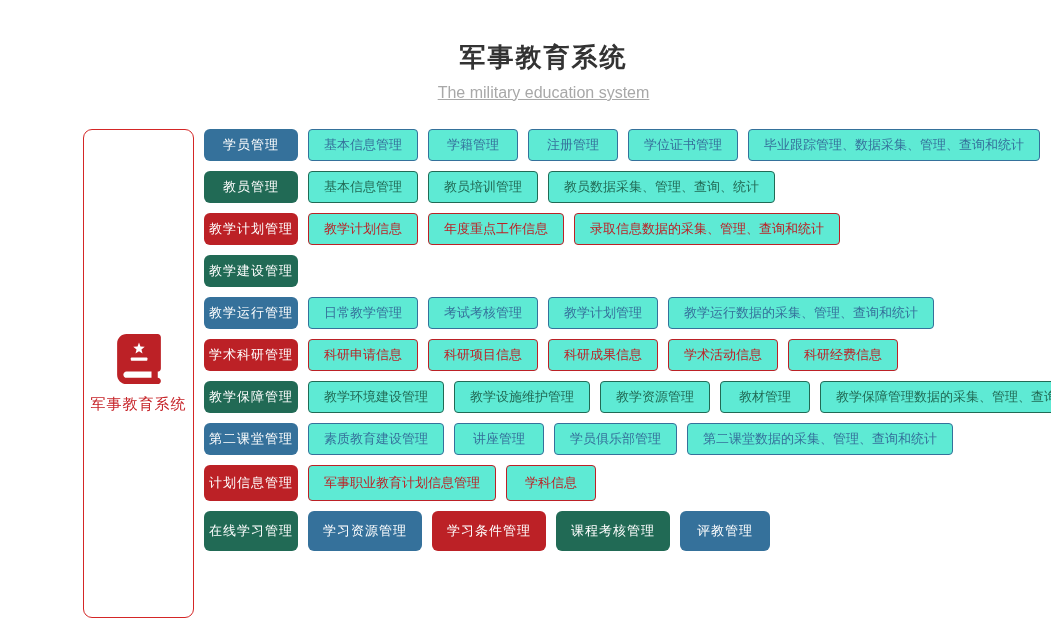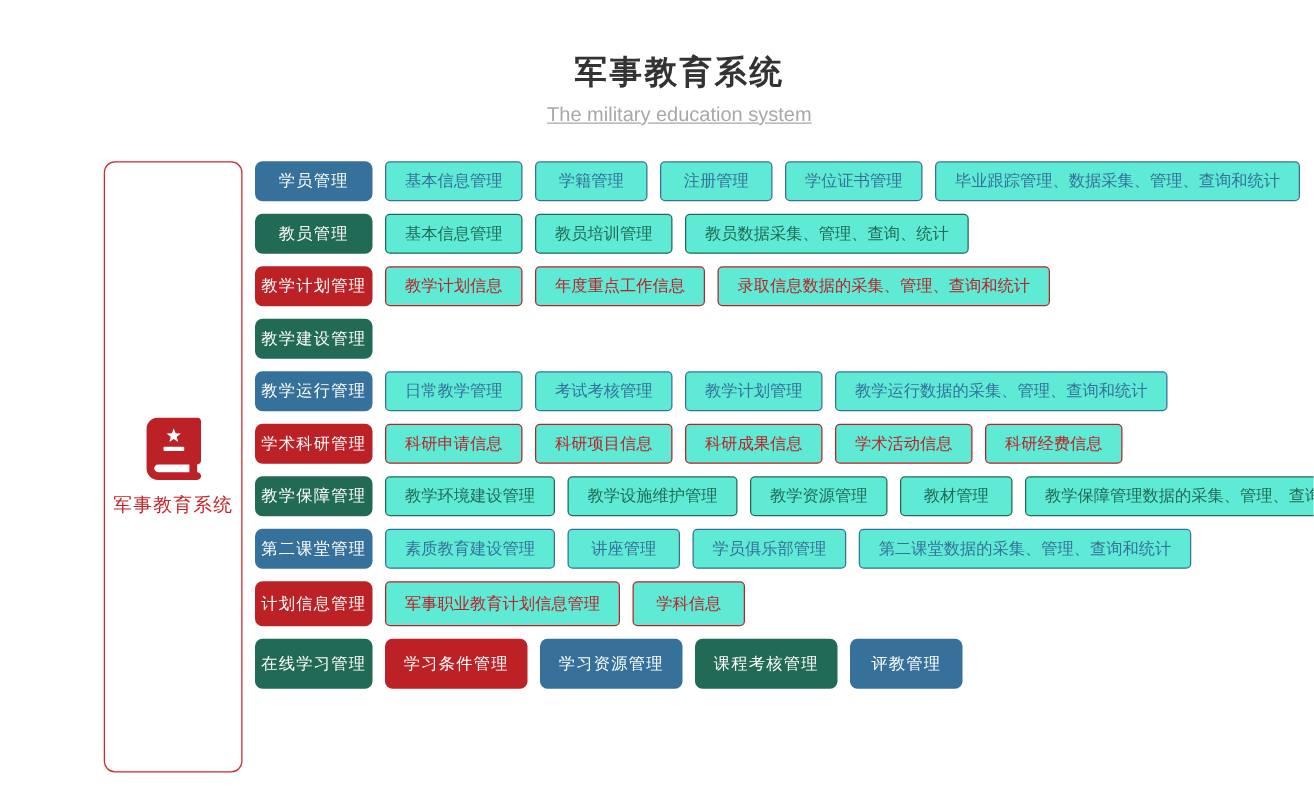--- a/index.html
+++ b/index.html
@@ -149,22 +149,22 @@
             <div class="line">
               <button class="btn sub outline o-red">军事职业教育计划信息管理</button>
               <button class="btn sub outline o-red">学科信息</button>
             </div>
           </div>
         </div>
         <div class="row xl">
           <button class="btn cat bg-green">在线学习管理</button>
           <div class="lines">
             <div class="line">
+              <button class="btn sub solid bg-blue">学习资源管理</button>
               <button class="btn sub solid bg-red">学习条件管理</button>
-              <button class="btn sub solid bg-blue">学习资源管理</button>
               <button class="btn sub solid bg-green">课程考核管理</button>
               <button class="btn sub solid bg-blue">评教管理</button>
             </div>
           </div>
         </div>
       </main>
   </div>
 </div>
 
 </body></html>

